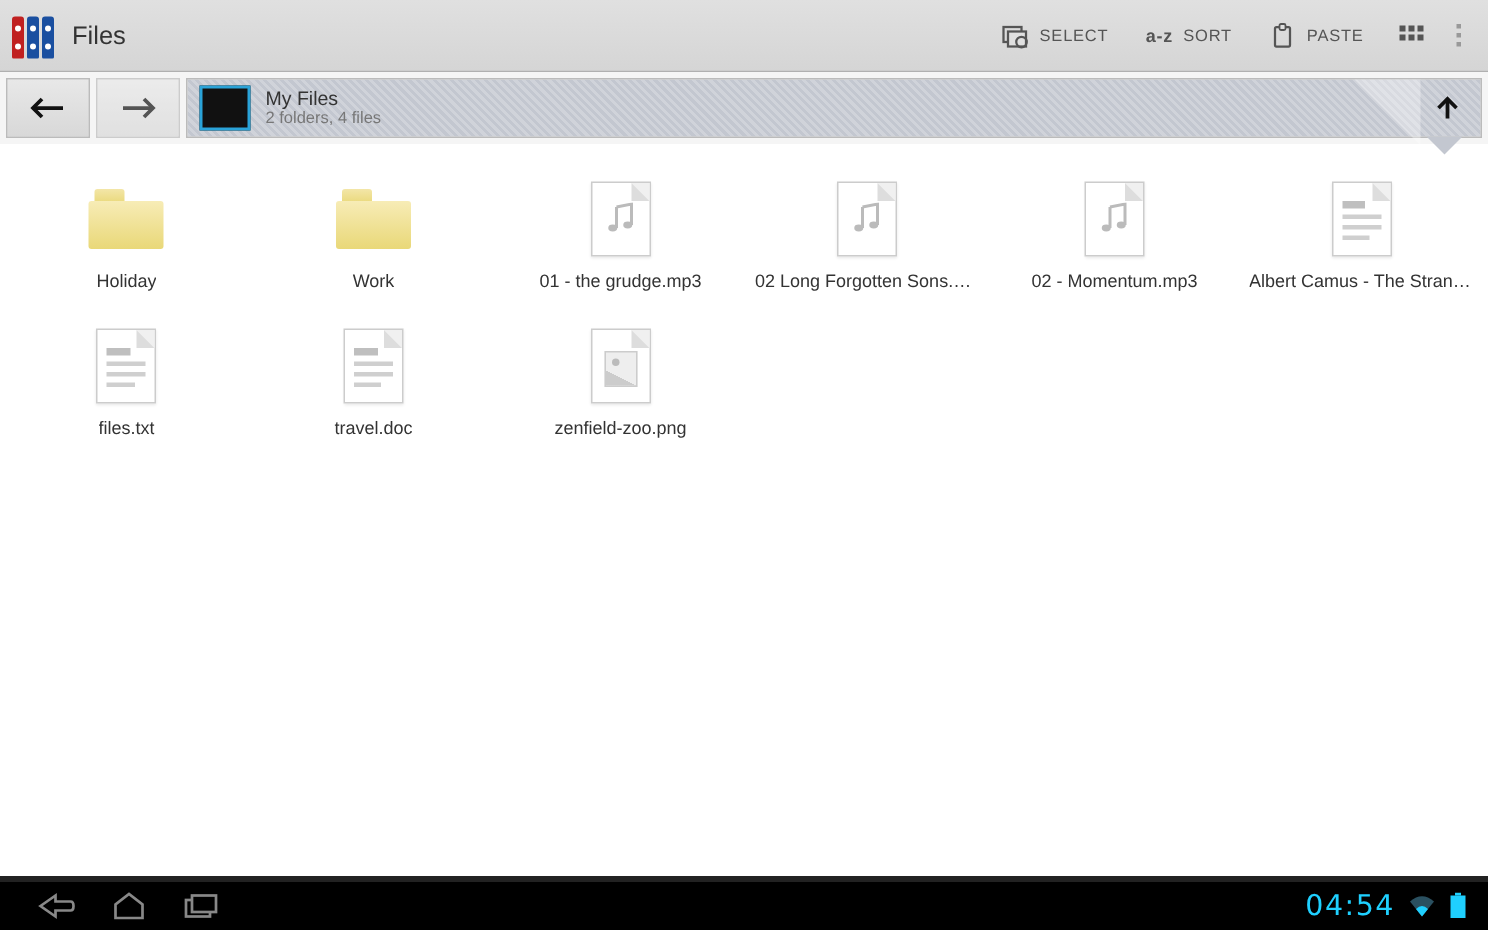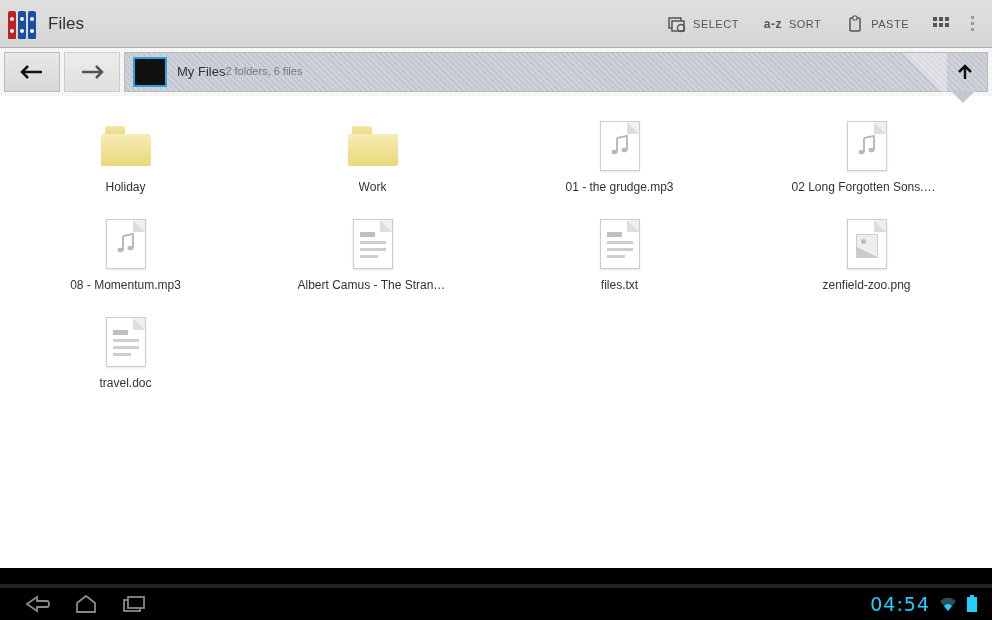--- a/index.html
+++ b/index.html
@@ -99,21 +99,21 @@
   background: repeating-linear-gradient(45deg, #d0d3da 0 2px, #c3c7d0 2px 4px);
   border: 1px solid #bbb;
   padding-left: 8px;
 }
 .bc-thumb {
   width: 34px; height: 30px;
   background: #111;
   border: 2px solid #2aa3d8;
   margin-right: 10px;
 }
-.bc-text { display:flex; line-height:1.2;align-items:center;}
+.bc-text { display:flex; flex-direction:column; line-height:1.2;}
 .bc-title { font-size: 13px; color:#333; }
 .bc-sub { font-size: 11px; color:#777; }
 .bc-up {
   position:absolute;
   right:10px; top:50%;
   transform: translateY(-50%);
   cursor:pointer;
   width:24px;height:24px;
   display:flex;align-items:center;justify-content:center;
 }
@@ -132,21 +132,21 @@
   top:0;
   width:0;height:0;
   border-top: 44px solid rgba(255,255,255,0.35);
   border-left: 44px solid transparent;
 }
 
 
 .grid {
   padding: 20px 5px;
   display: grid;
-  grid-template-columns: repeat(4, 1fr);
+  grid-template-columns: repeat(6, 1fr);
   gap: 16px 6px;
 }
 .cell {
   display:flex;
   flex-direction:column;
   align-items:center;
   text-align:center;
   cursor: pointer;
   padding: 4px;
 }
@@ -235,21 +235,21 @@
 .page.image .pic::after {
   content:"";
   position:absolute; bottom:0; left:0; right:0;
   height:10px;
   background: linear-gradient( to top right, #ccc 50%, transparent 50%);
 }
 
 
 .sysnav {
   position: absolute;
-  left:0; right:0; height:52px;
+  left:0; right:0; height:36px;
   background: #000;
 }
 .sysnav-inner {
   position:absolute;
   left:0;right:0;bottom:0;
   height:32px;
   display:flex;
   align-items:center;
   padding: 0 14px;
 }
@@ -333,21 +333,21 @@
   <div class="navbtn disabled">
     <svg width="28" height="18" viewBox="0 0 28 18">
         <line x1="4" y1="9" x2="24" y2="9" stroke="#111" stroke-width="2.5"></line>
         <polyline points="18,3 24,9 18,15" fill="none" stroke="#111" stroke-width="2.5"></polyline>
       </svg>
   </div>
   <div class="breadcrumb">
     <div class="bc-thumb"></div>
     <div class="bc-text">
       <div class="bc-title">My Files</div>
-      <div class="bc-sub">2 folders, 6 files</div>
+      <div class="bc-sub">2 folders, 4 files</div>
     </div>
     <div class="bc-diag"></div>
     <div class="bc-up">
       <svg width="20" height="20" viewBox="0 0 20 20">
           <line x1="10" y1="17" x2="10" y2="4" stroke="#111" stroke-width="2.5"></line>
           <polyline points="4,10 10,4 16,10" fill="none" stroke="#111" stroke-width="2.5"></polyline>
         </svg>
     </div>
     <div class="bc-notch"></div>
   </div>
@@ -411,21 +411,21 @@
           <div class="note">
             <svg width="22" height="22" viewBox="0 0 22 22">
               <path d="M8 3 L18 1 L18 15" fill="none" stroke="#bbb" stroke-width="2"></path>
               <path d="M8 3 L8 17" stroke="#bbb" stroke-width="2"></path>
               <ellipse cx="5.5" cy="17" rx="3" ry="2.3" fill="#bbb"></ellipse>
               <ellipse cx="15.5" cy="15" rx="3" ry="2.3" fill="#bbb"></ellipse>
             </svg>
           </div>
         </div>
       </div>
-      <div class="label">08 - Momentum.mp3</div>
+      <div class="label">02 - Momentum.mp3</div>
     </div>
     <div class="cell">
       <div class="thumb">
         <div class="page text">
           <div class="fold"></div>
           <div class="lines">
             <span></span>
             <span></span>
             <span></span>
             <span></span>
@@ -443,40 +443,40 @@
             <span></span>
             <span></span>
             <span></span>
           </div>
         </div>
       </div>
       <div class="label">files.txt</div>
     </div>
     <div class="cell">
       <div class="thumb">
+        <div class="page text">
+          <div class="fold"></div>
+          <div class="lines">
+            <span></span>
+            <span></span>
+            <span></span>
+            <span></span>
+          </div>
+        </div>
+      </div>
+      <div class="label">travel.doc</div>
+    </div>
+    <div class="cell">
+      <div class="thumb">
         <div class="page image">
           <div class="fold"></div>
           <div class="pic"></div>
         </div>
       </div>
       <div class="label">zenfield-zoo.png</div>
-    </div>
-    <div class="cell">
-      <div class="thumb">
-        <div class="page text">
-          <div class="fold"></div>
-          <div class="lines">
-            <span></span>
-            <span></span>
-            <span></span>
-            <span></span>
-          </div>
-        </div>
-      </div>
-      <div class="label">travel.doc</div>
     </div>
   </div>
 
 <div class="sysnav" style="bottom:0;">
   <div class="taskbar-top"></div>
   <div class="sysnav-inner">
     <div class="sysbtn">
       <svg width="26" height="20" viewBox="0 0 26 20">
           <path d="M2 10 L12 3 L12 7 L22 7 Q24 7 24 10 Q24 13 22 13 L12 13 L12 17 Z" fill="none" stroke="#888" stroke-width="1.8"></path>
         </svg>

